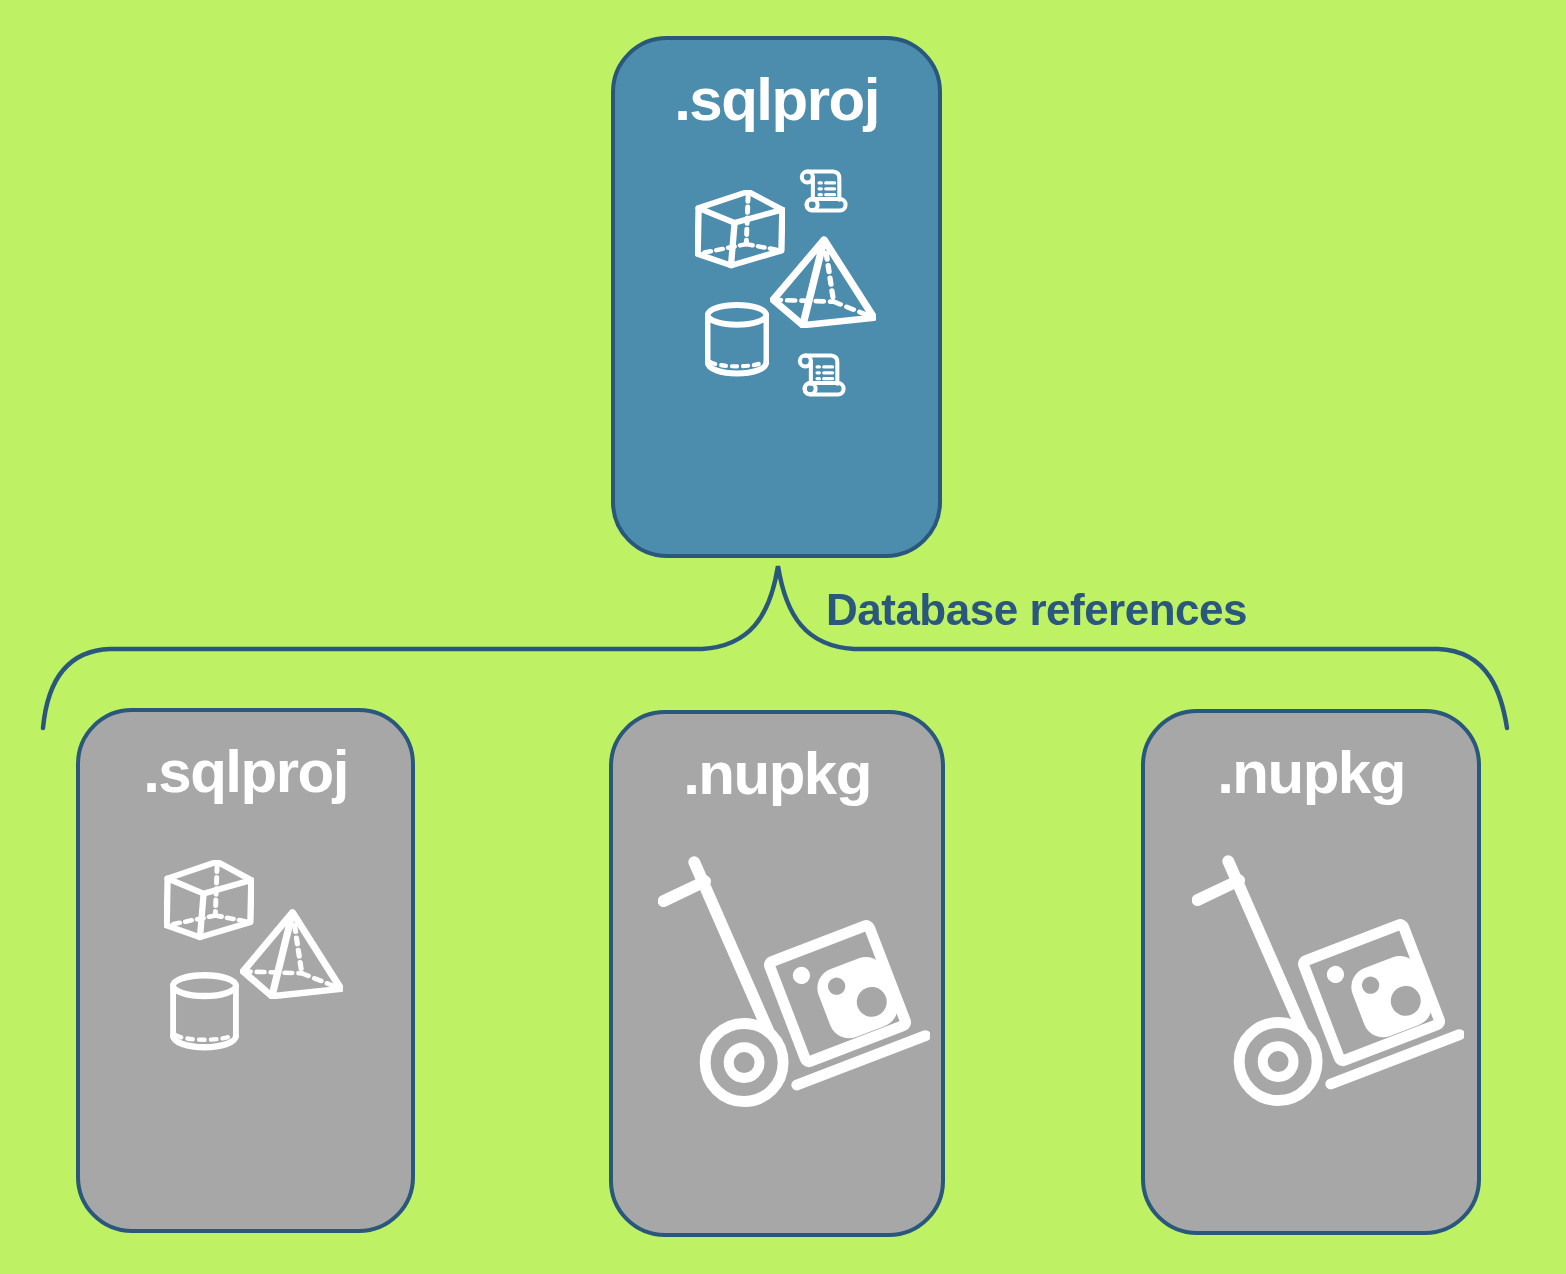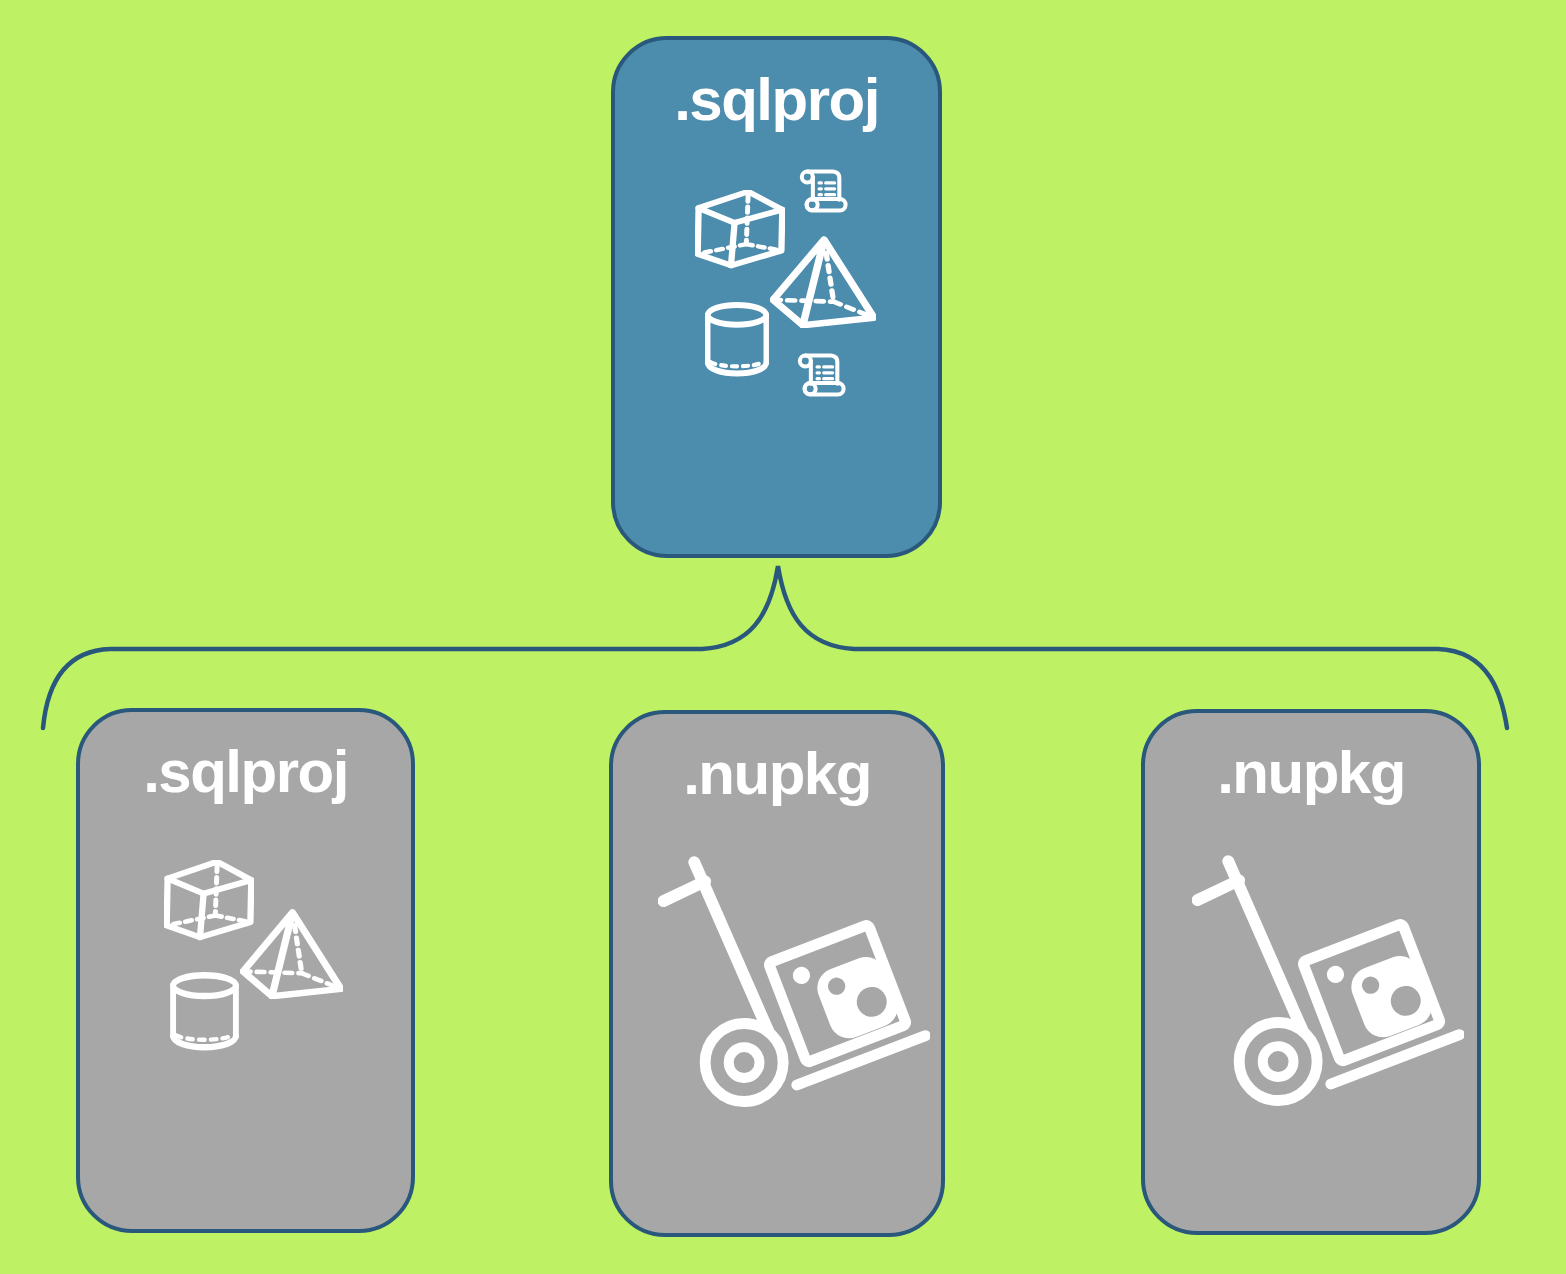--- a/index.html
+++ b/index.html
@@ -127,20 +127,21 @@
       </svg>
   </div>
 
   <svg class="brace" viewBox="0 0 1566 1274">
     <path d="M 43,728 C 46,696 58,651 110,649 L 702,649
              C 750,646 770,616 778,566
              C 786,616 806,646 854,649
              L 1438,649 C 1490,651 1502,696 1507,728" fill="none" stroke="var(--stroke)" stroke-width="4.5" stroke-linecap="round"></path>
   </svg>
 
+  <div class="connector-label">Database references</div>
 
   <div class="node child c0">
     <div class="node-title">.sqlproj</div>
     <svg class="icon" style="left:84px;top:148px;width:90px;height:84px" viewBox="0 0 100 100" preserveAspectRatio="none">
         <use href="#sym-cube"></use>
       </svg>
     <svg class="icon" style="left:160px;top:195px;width:103px;height:92px" viewBox="0 0 100 100" preserveAspectRatio="none">
         <use href="#sym-pyramid"></use>
       </svg>
     <svg class="icon" style="left:88px;top:260px;width:73px;height:80px" viewBox="0 0 100 100" preserveAspectRatio="none">

